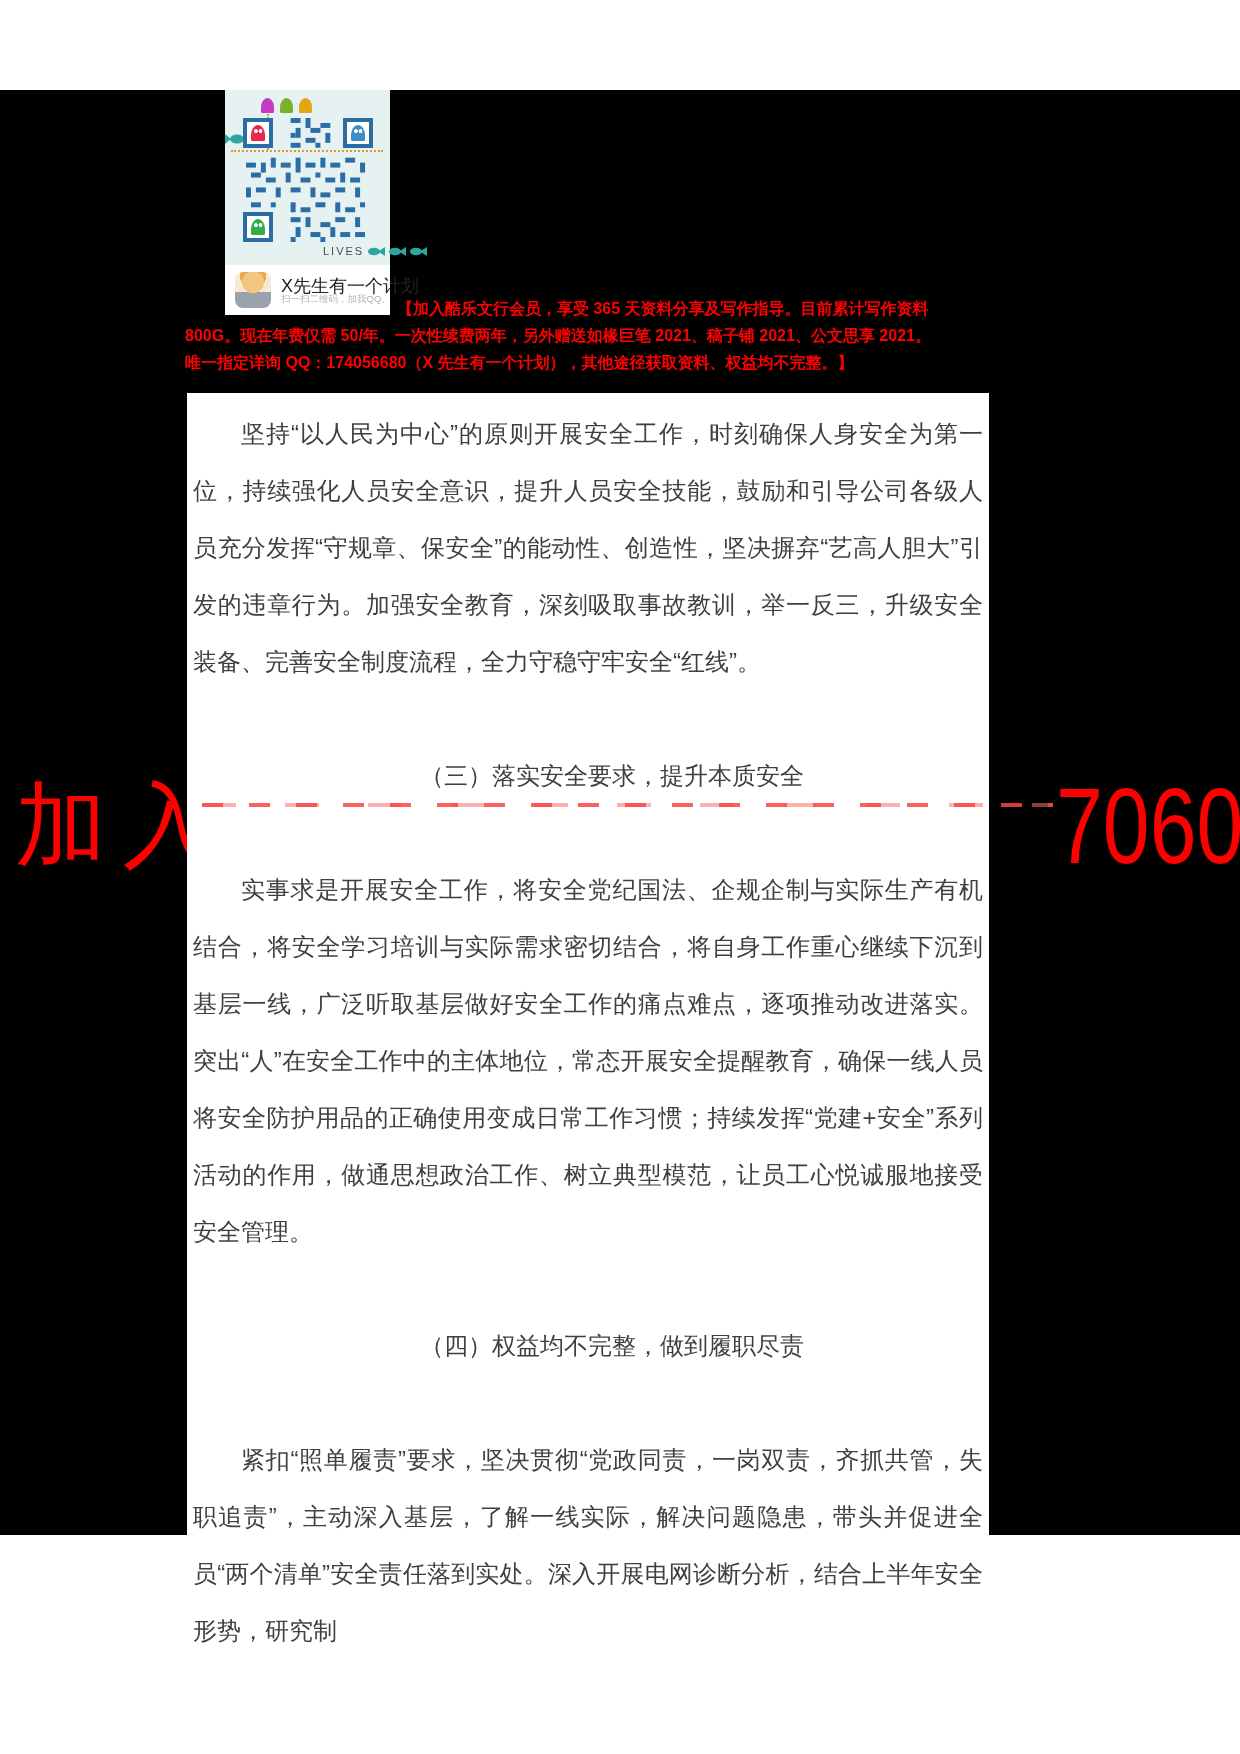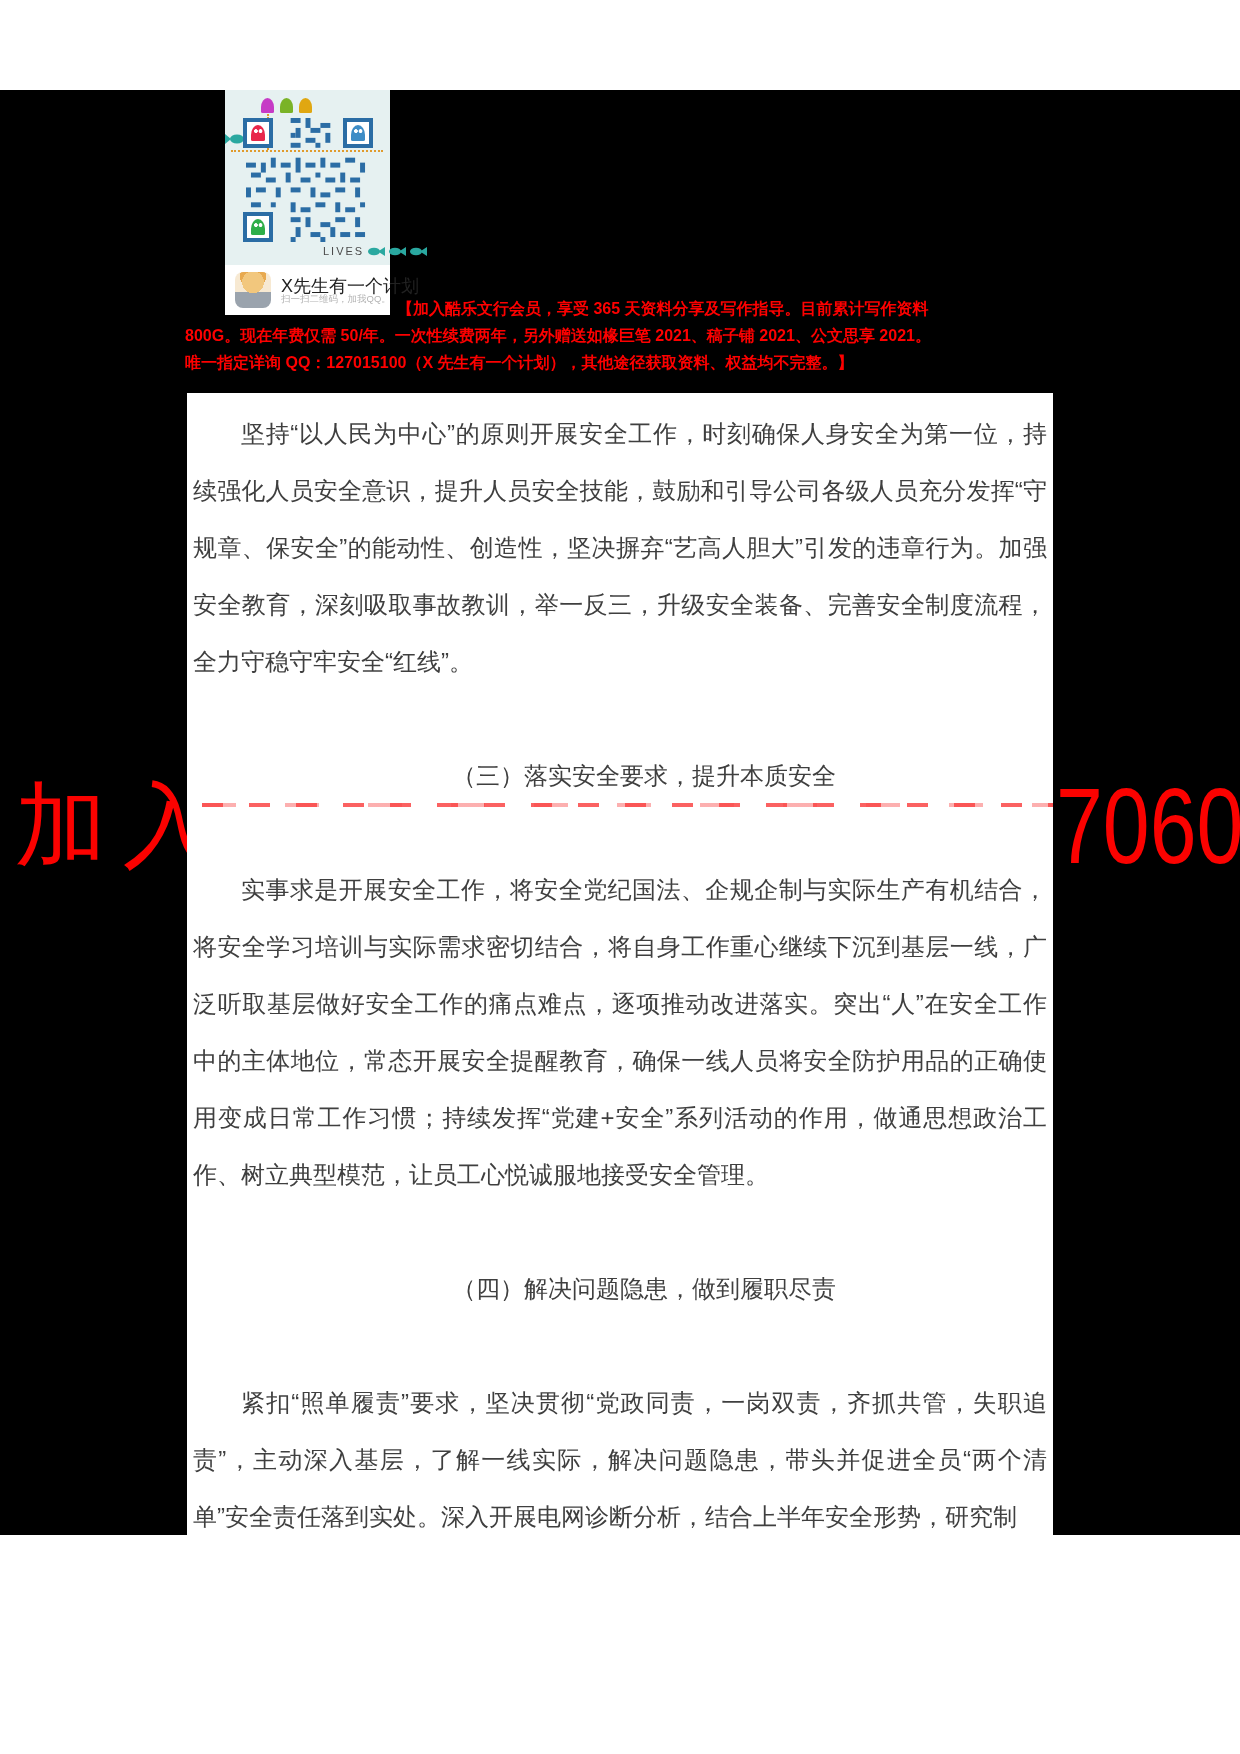--- a/index.html
+++ b/index.html
@@ -48,21 +48,21 @@
   .promo-1{left:397px;top:297px;}
   .promo-2{left:185px;top:324px;}
   .promo-3{left:185px;top:351px;}
 
   
   .wm{position:absolute;color:#fb0200;z-index:1;white-space:nowrap;font-weight:400;}
   .wm-left{left:15px;top:775px;font-size:92px;letter-spacing:16px;line-height:100px;}
   .wm-right{left:1056px;top:772px;font-size:108px;line-height:108px;transform:scale(0.78,1);transform-origin:left top;}
 
   
-  .doc-panel{position:absolute;left:187px;top:393px;width:866px;height:1362px;background:#ffffff;z-index:2;
+  .doc-panel{position:absolute;left:187px;top:393px;width:802px;height:1362px;background:#ffffff;z-index:2;
     box-sizing:border-box;padding:12px 6px 0 6px;}
   .doc-panel p{margin:0;font-size:24px;line-height:57px;color:#3f3f3f;text-align:justify;text-indent:2em;
     font-family:"Liberation Sans","DejaVu Sans",sans-serif;}
   .doc-panel p.heading{margin:57px 0;text-align:center;}
 
   
   .dash-line{position:absolute;left:202px;top:803px;width:851px;height:4px;z-index:3;
     background-image:
       repeating-linear-gradient(90deg, rgba(250,70,70,.85) 0 21px, transparent 21px 47px),
       repeating-linear-gradient(90deg, rgba(250,110,110,.55) 0 34px, transparent 34px 83px);}
@@ -178,28 +178,28 @@
     </div>
     <div class="qr-card">
       <div class="avatar"></div>
       <div class="acct-name">X先生有一个计划</div>
       <div class="acct-sub">扫一扫二维码，加我QQ。</div>
     </div>
   </div>
 
   <div class="promo-line promo-1">【加入酷乐文行会员，享受 365 天资料分享及写作指导。目前累计写作资料</div>
   <div class="promo-line promo-2">800G。现在年费仅需 50/年。一次性续费两年，另外赠送如椽巨笔 2021、稿子铺 2021、公文思享 2021。</div>
-  <div class="promo-line promo-3">唯一指定详询 QQ：127015100（X 先生有一个计划），其他途径获取资料、权益均不完整。】</div>
+  <div class="promo-line promo-3">唯一指定详询 QQ：174056680（X 先生有一个计划），其他途径获取资料、权益均不完整。】</div>
 
   <div class="wm wm-left">加入酷</div>
   <div class="wm wm-right">7060</div>
 
   <div class="doc-panel">
     <p>坚持“以人民为中心”的原则开展安全工作，时刻确保人身安全为第一位，持续强化人员安全意识，提升人员安全技能，鼓励和引导公司各级人员充分发挥“守规章、保安全”的能动性、创造性，坚决摒弃“艺高人胆大”引发的违章行为。加强安全教育，深刻吸取事故教训，举一反三，升级安全装备、完善安全制度流程，全力守稳守牢安全“红线”。</p>
     <p class="heading">（三）落实安全要求，提升本质安全</p>
     <p>实事求是开展安全工作，将安全党纪国法、企规企制与实际生产有机结合，将安全学习培训与实际需求密切结合，将自身工作重心继续下沉到基层一线，广泛听取基层做好安全工作的痛点难点，逐项推动改进落实。突出“人”在安全工作中的主体地位，常态开展安全提醒教育，确保一线人员将安全防护用品的正确使用变成日常工作习惯；持续发挥“党建+安全”系列活动的作用，做通思想政治工作、树立典型模范，让员工心悦诚服地接受安全管理。</p>
-    <p class="heading">（四）解决问题隐患，做到履职尽责</p>
+    <p class="heading">（四）权益均不完整，做到履职尽责</p>
     <p>紧扣“照单履责”要求，坚决贯彻“党政同责，一岗双责，齐抓共管，失职追责”，主动深入基层，了解一线实际，解决问题隐患，带头并促进全员“两个清单”安全责任落到实处。深入开展电网诊断分析，结合上半年安全形势，研究制</p>
   </div>
 
   <div class="dash-line"></div>
 
 </div>
 
 </body></html>

